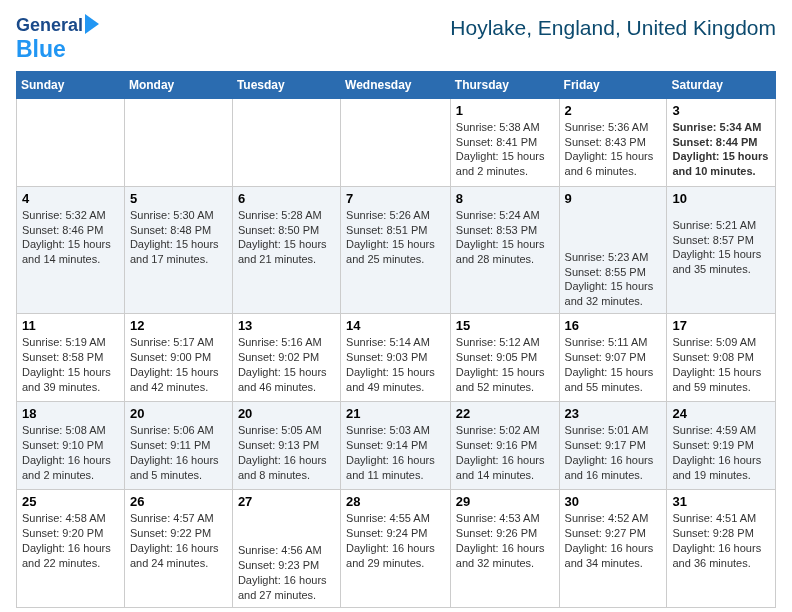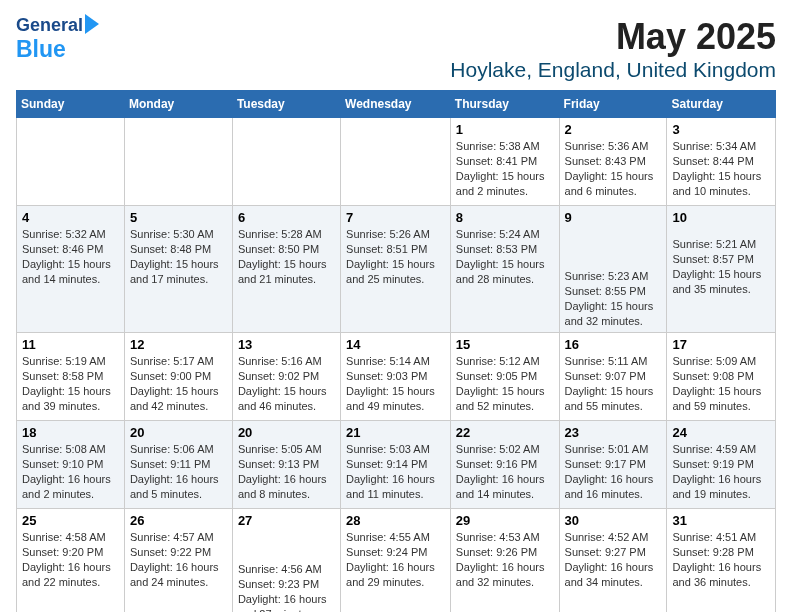--- a/index.html
+++ b/index.html
@@ -96,21 +96,20 @@
       <div style="display:flex;align-items:center;justify-content:space-between;">
         <span class="logo-text">General</span>
         <div class="logo-arrow"></div>
       </div>
       <div style="display:flex;align-items:center;">
         <span style="font-size:23px;font-weight:bold;color:#2196f3;">Blue</span>
       </div>
     </div>
   </div>
   <div class="title-block">
-    <div class="month-title">May 2025</div>
     <div class="location">Hoylake, England, United Kingdom</div>
   </div>
 </div>
 
 <table>
   <thead>
     <tr>
     <th>Sunday</th>
         <th>Monday</th>
         <th>Tuesday</th>
@@ -135,21 +134,21 @@
         </td>
         <td>
           <span class="day-num">2</span>
           <div class="cell-content" style="white-space: pre-line;">Sunrise: 5:36 AM
 Sunset: 8:43 PM
 Daylight: 15 hours
 and 6 minutes.</div>
         </td>
         <td>
           <span class="day-num">3</span>
-          <div class="cell-content" style="white-space: pre-line;">Sunrise: 5:34 AM
+          <div class="cell-content" style="white-space: pre-line; font-weight: bold;">Sunrise: 5:34 AM
 Sunset: 8:44 PM
 Daylight: 15 hours
 and 10 minutes.</div>
         </td>
       </tr>
       <tr>
         <td>
           <span class="day-num">4</span>
           <div class="cell-content" style="white-space: pre-line;">Sunrise: 5:32 AM
 Sunset: 8:46 PM

